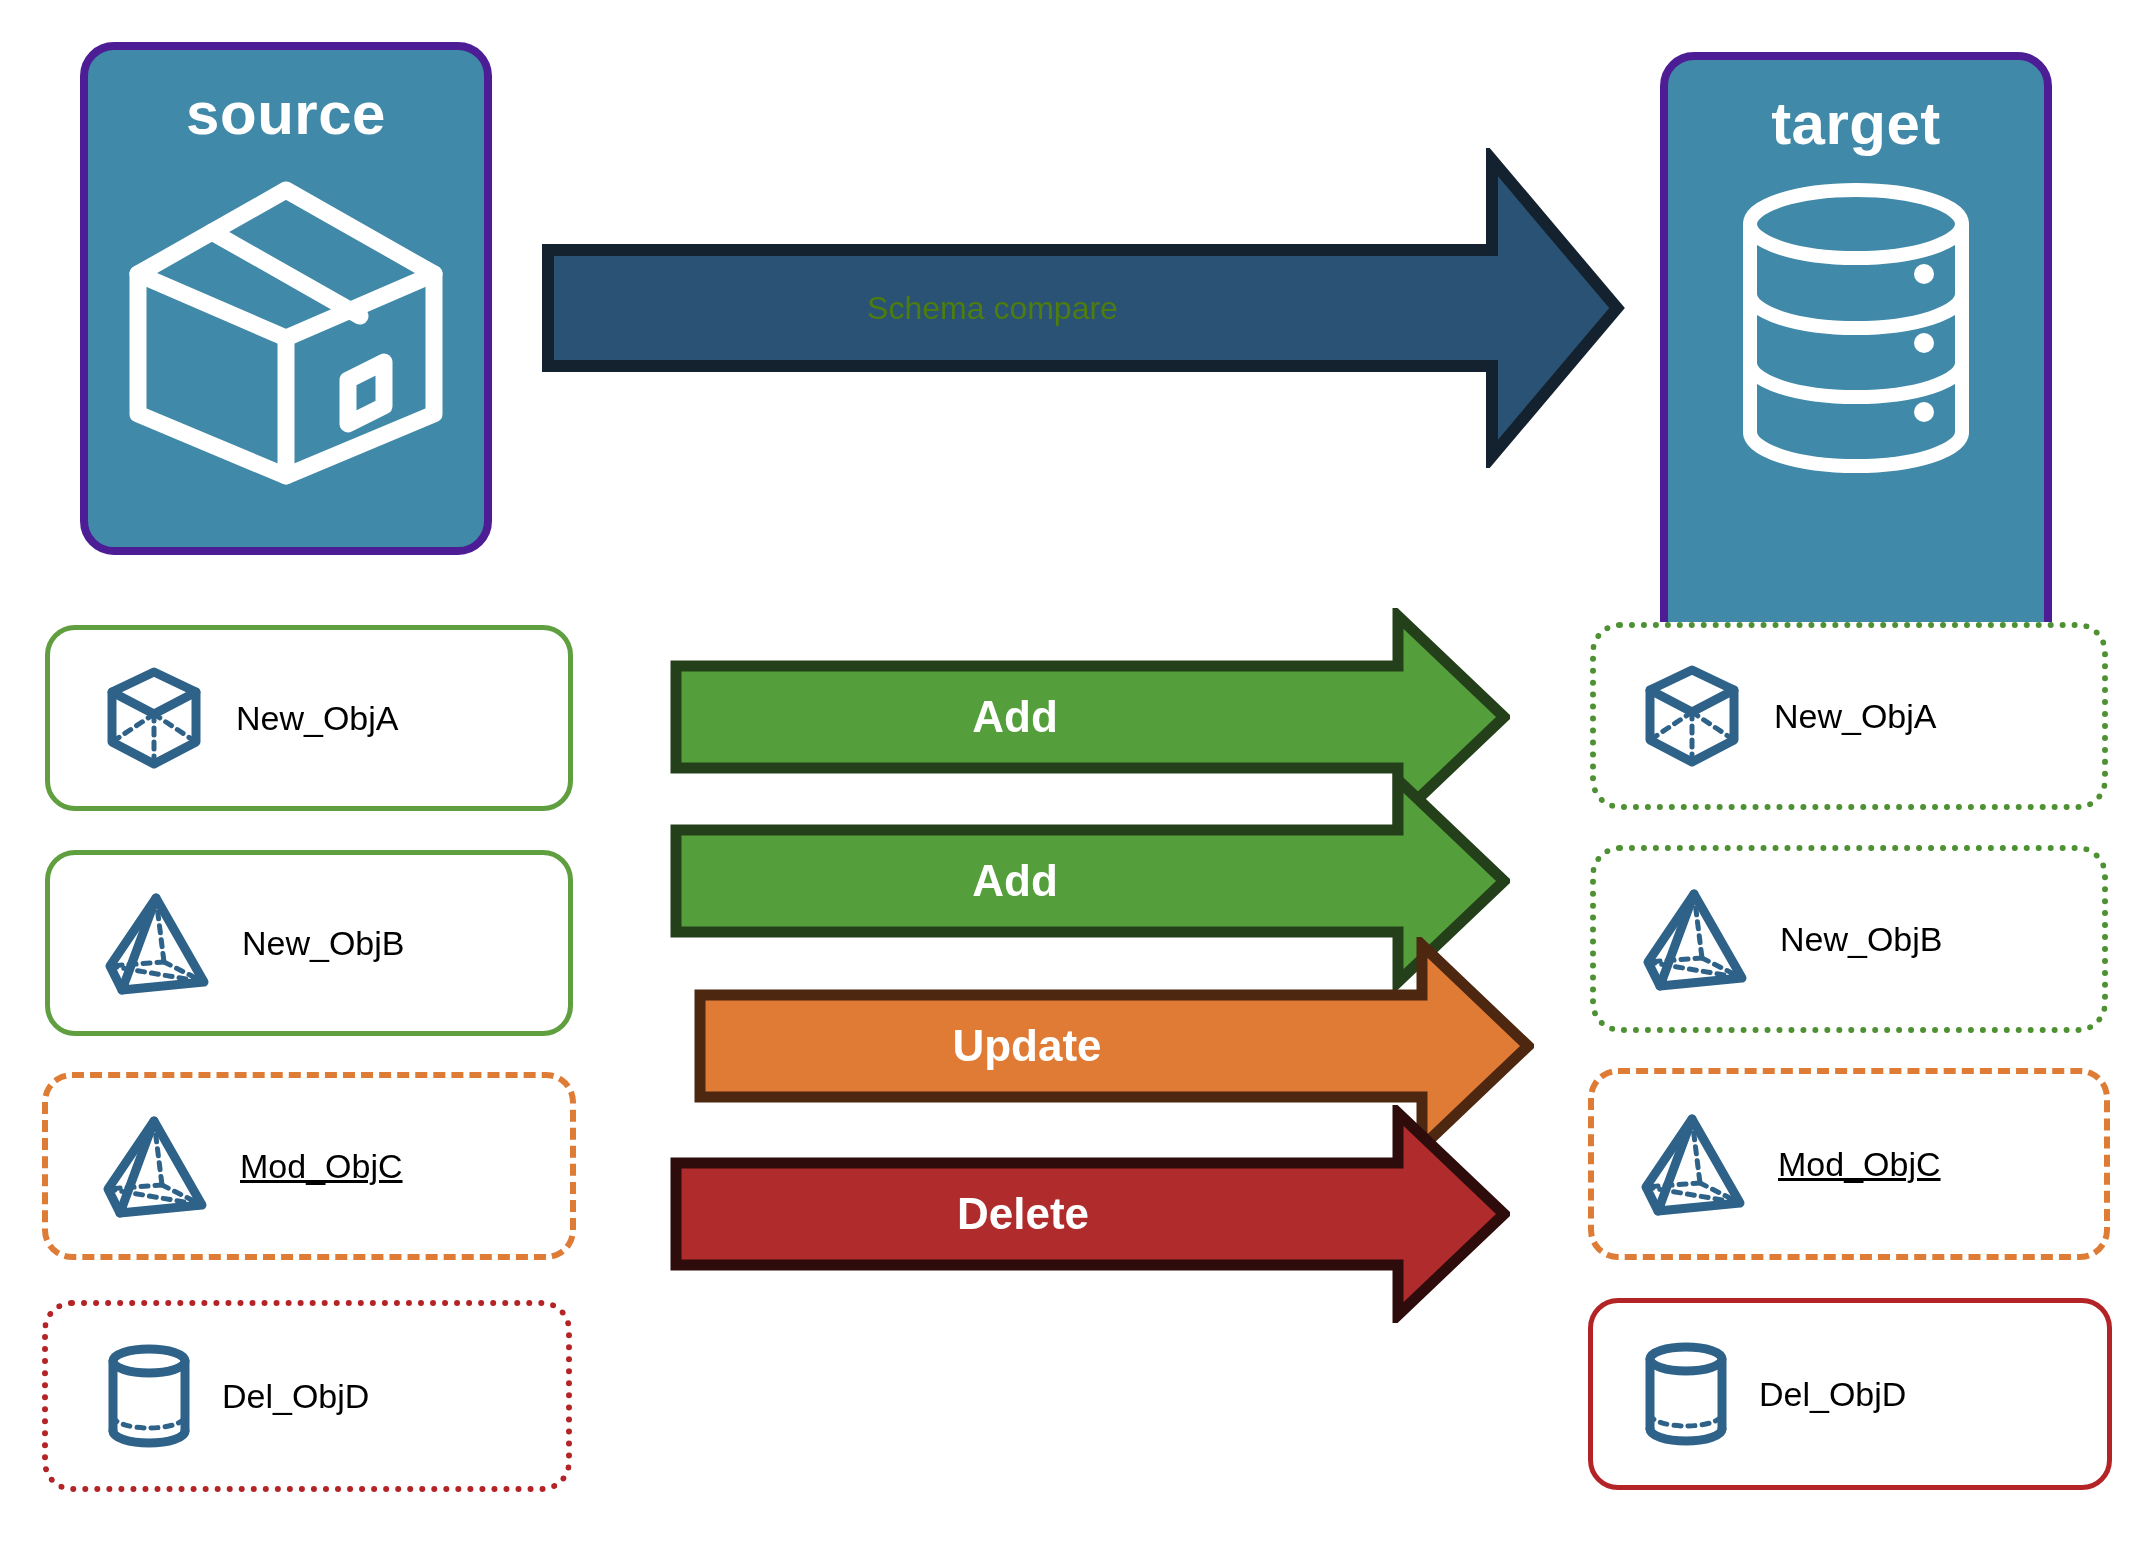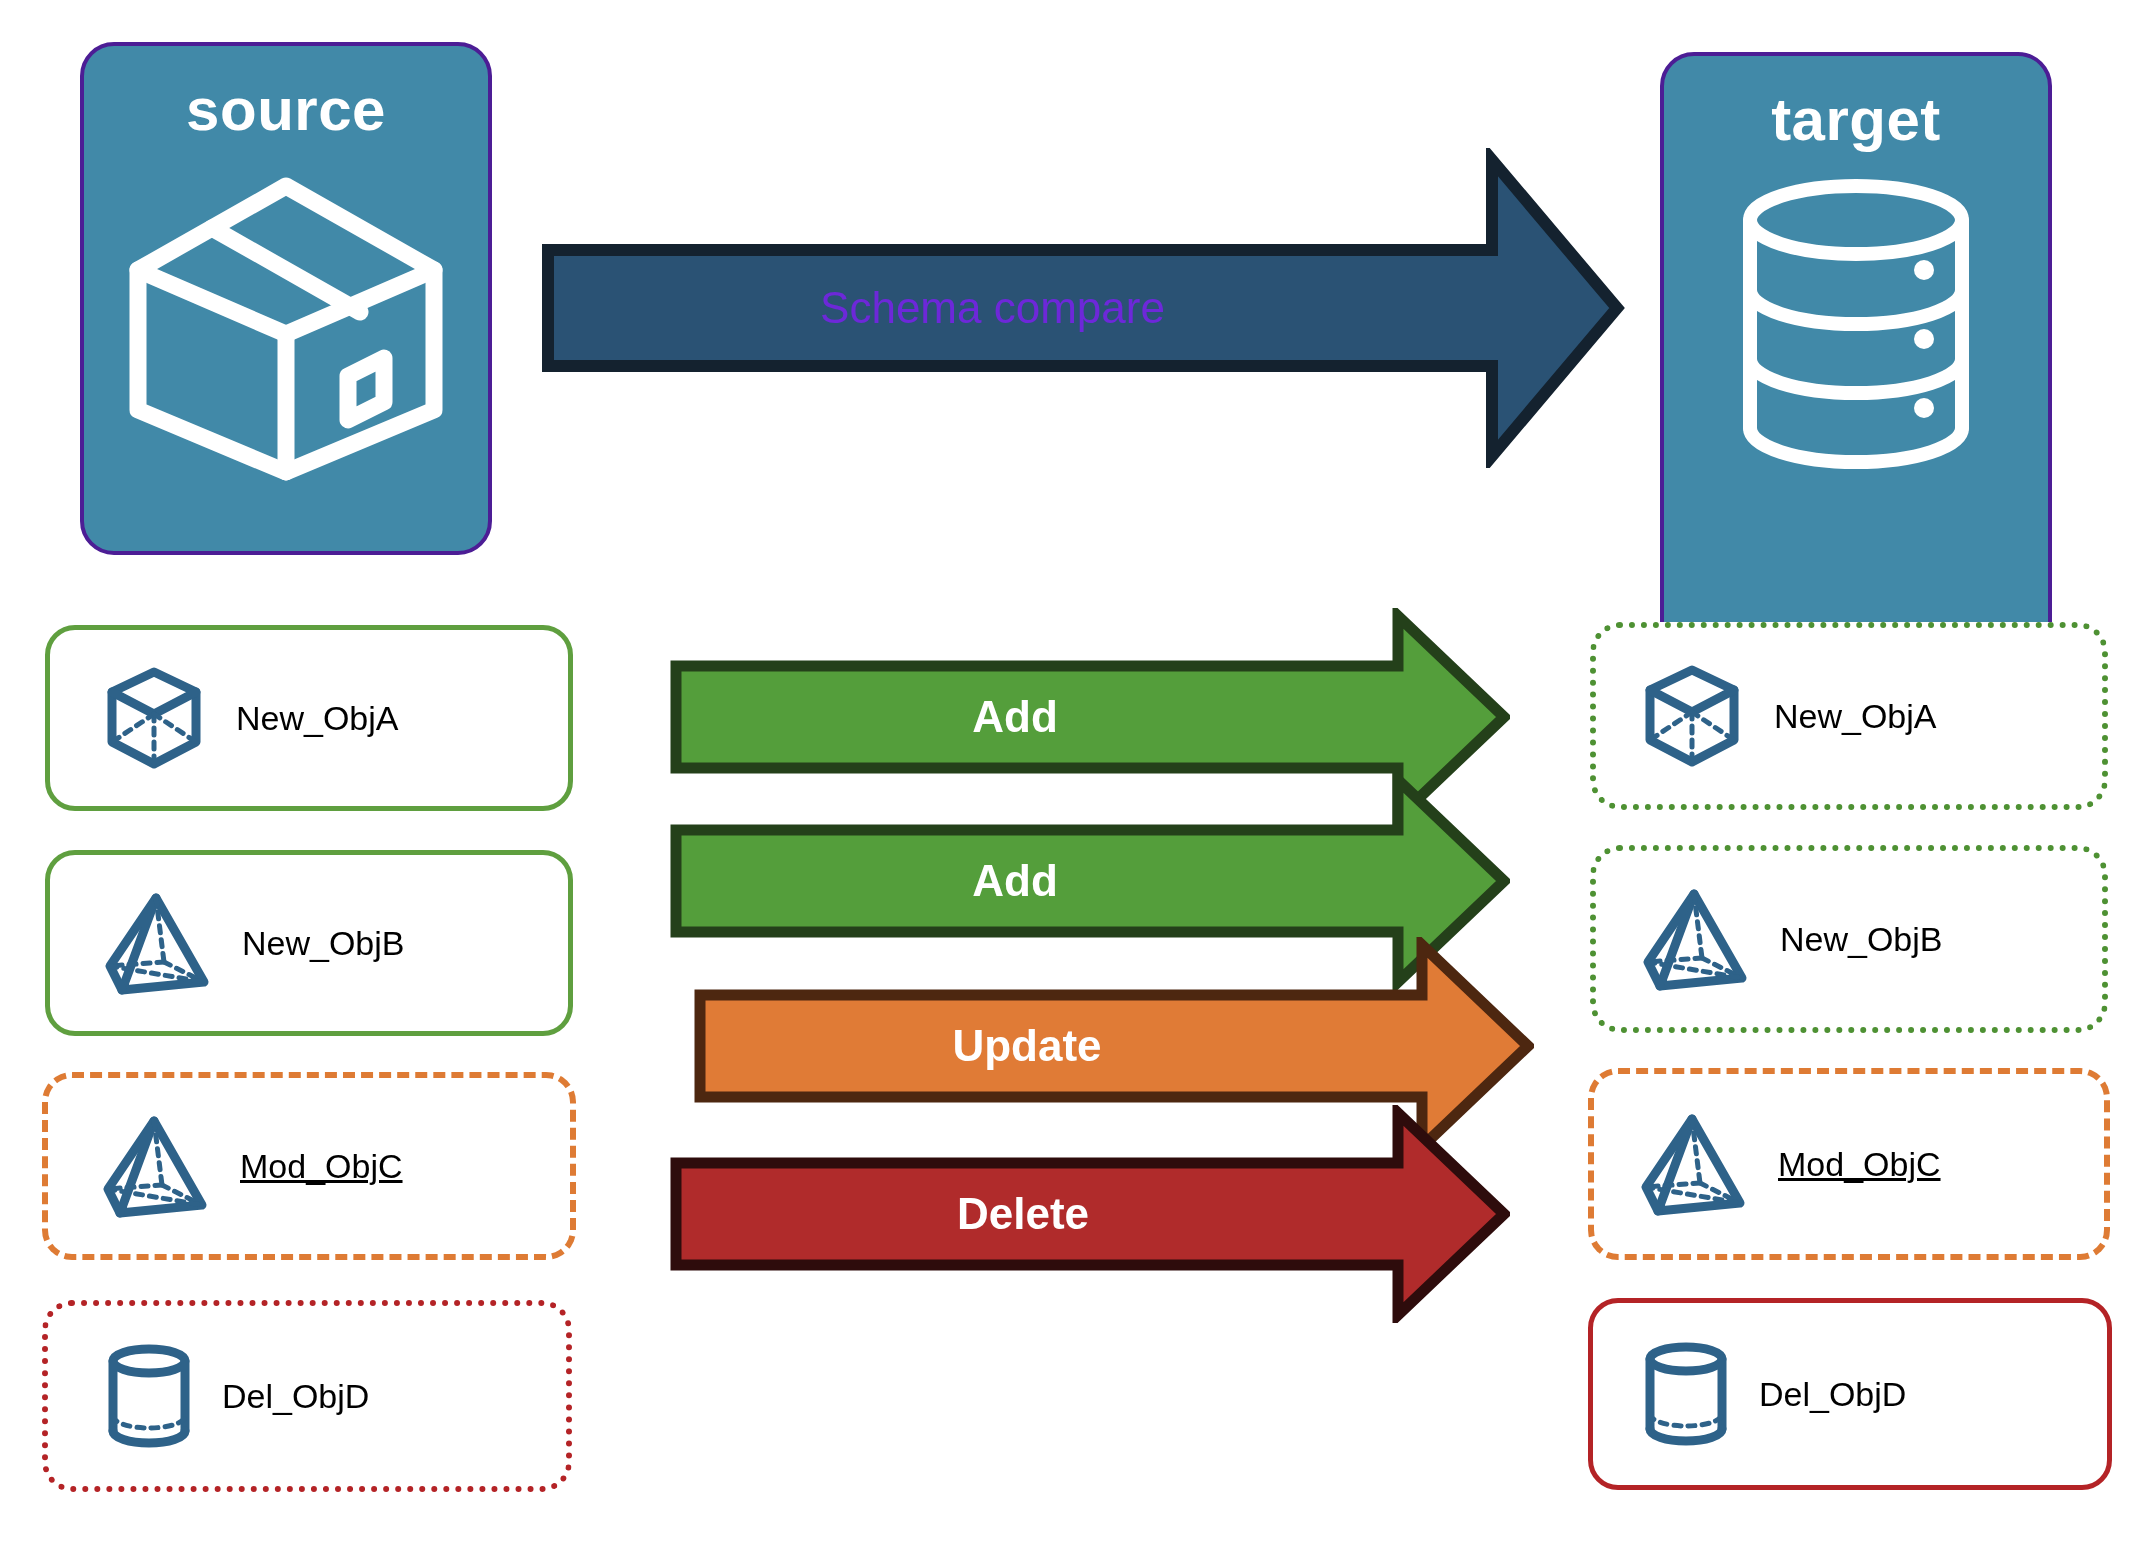--- a/index.html
+++ b/index.html
@@ -8,21 +8,21 @@
     background:#ffffff;
     font-family:"Liberation Sans", sans-serif;
     overflow:hidden;
   }
   #stage{position:relative;width:2150px;height:1550px;}
 
   
   .endpoint{
     position:absolute;
     background:#4189a8;
-    border:4px solid #4c1d95;
+    border:8px solid #4c1d95;
     border-radius:34px;
     box-sizing:border-box;
     display:flex;
     flex-direction:column;
     align-items:center;
   }
   .endpoint .ep-title{
     color:#ffffff;
     font-size:60px;
     font-weight:bold;
@@ -35,22 +35,22 @@
   }
 
   
   .bigarrow{
     position:absolute;
   }
   .bigarrow .lbl{
     position:absolute;
     top:0;left:0;right:0;bottom:0;
     display:flex;align-items:center;justify-content:center;
-    color:#6d28d9;
-    font-size:44px;
+    color:#4d7c0f;
+    font-size:32px;
     pointer-events:none;
   }
 
   
   .rowarrow{position:absolute;}
   .rowarrow .lbl{
     position:absolute;
     top:0;left:0;right:0;bottom:0;
     display:flex;align-items:center;justify-content:center;
     color:#ffffff;

